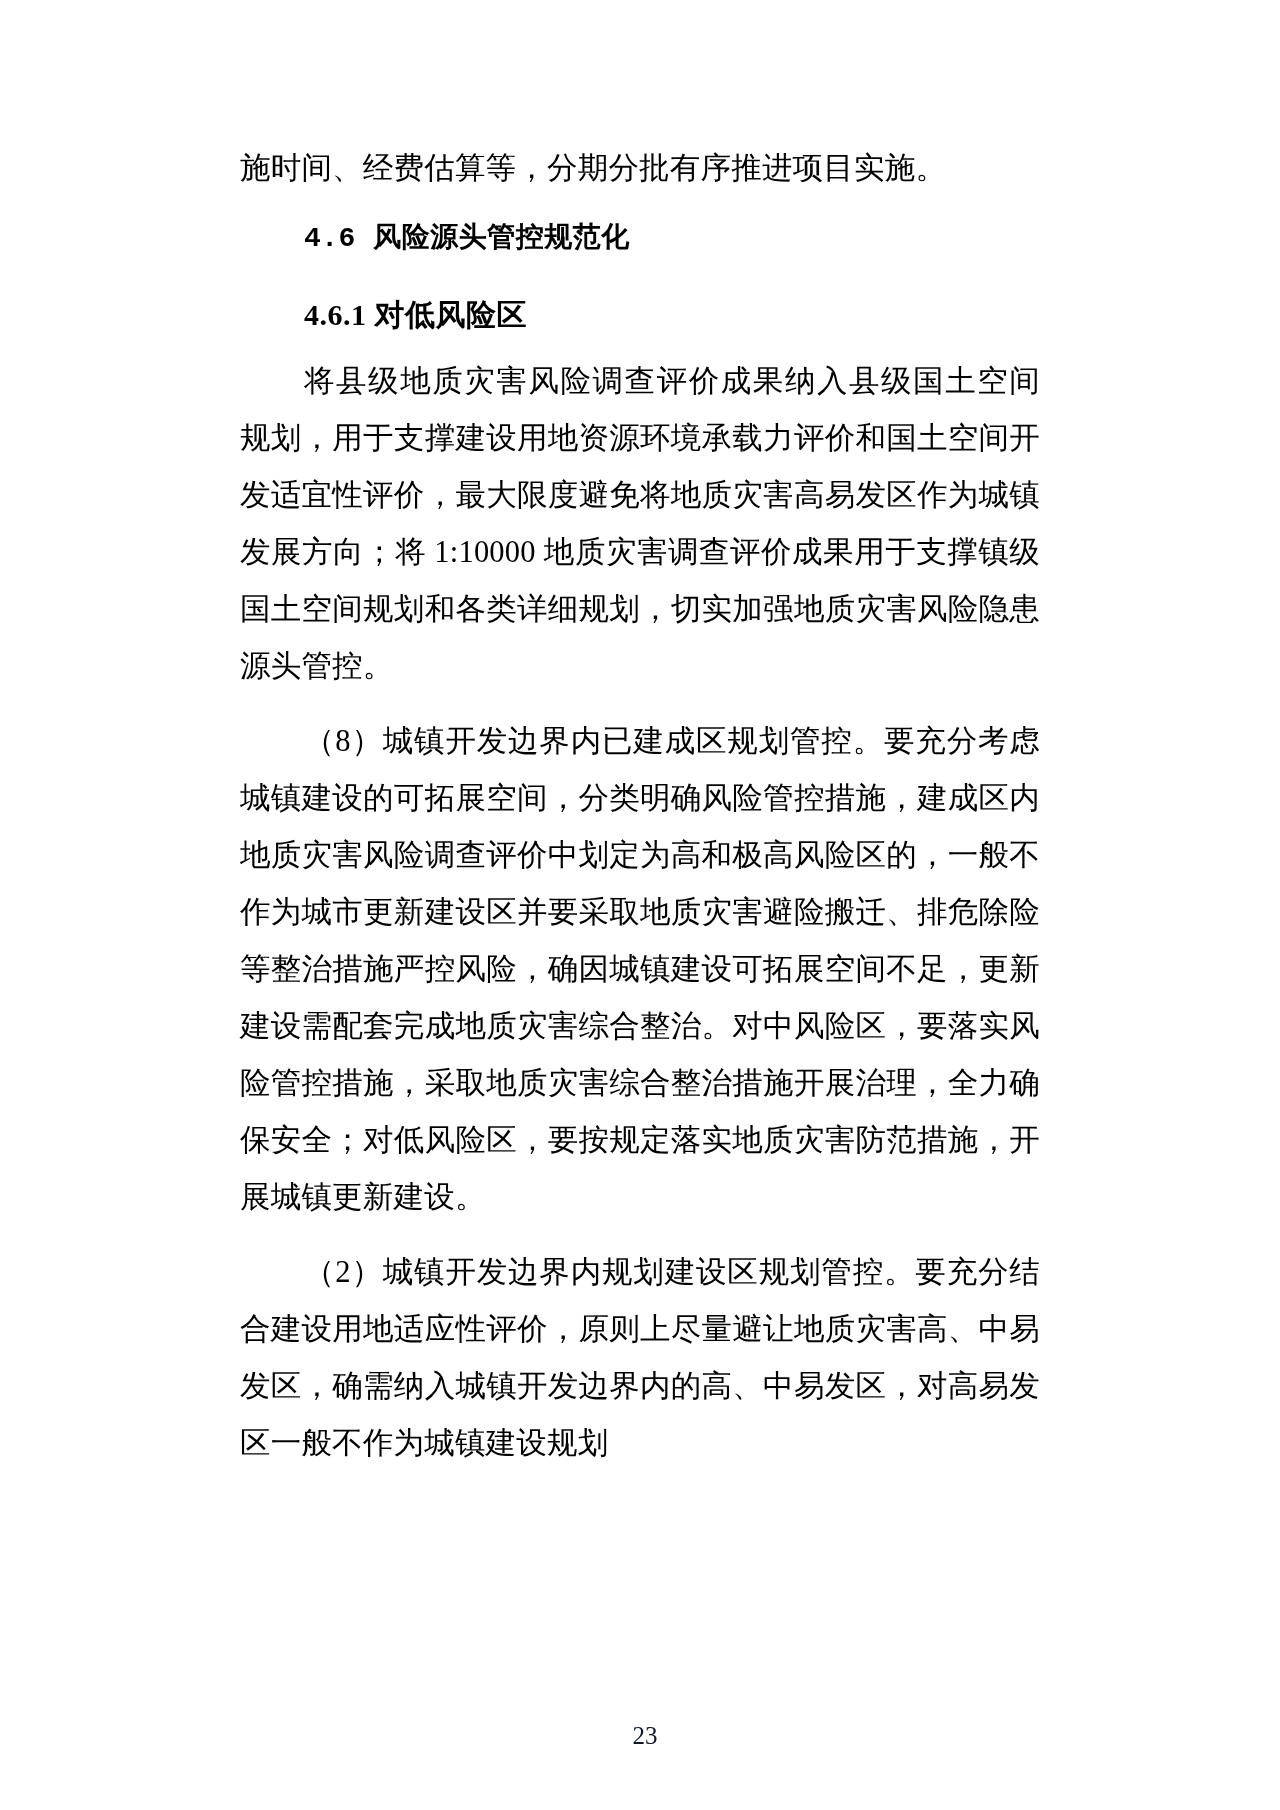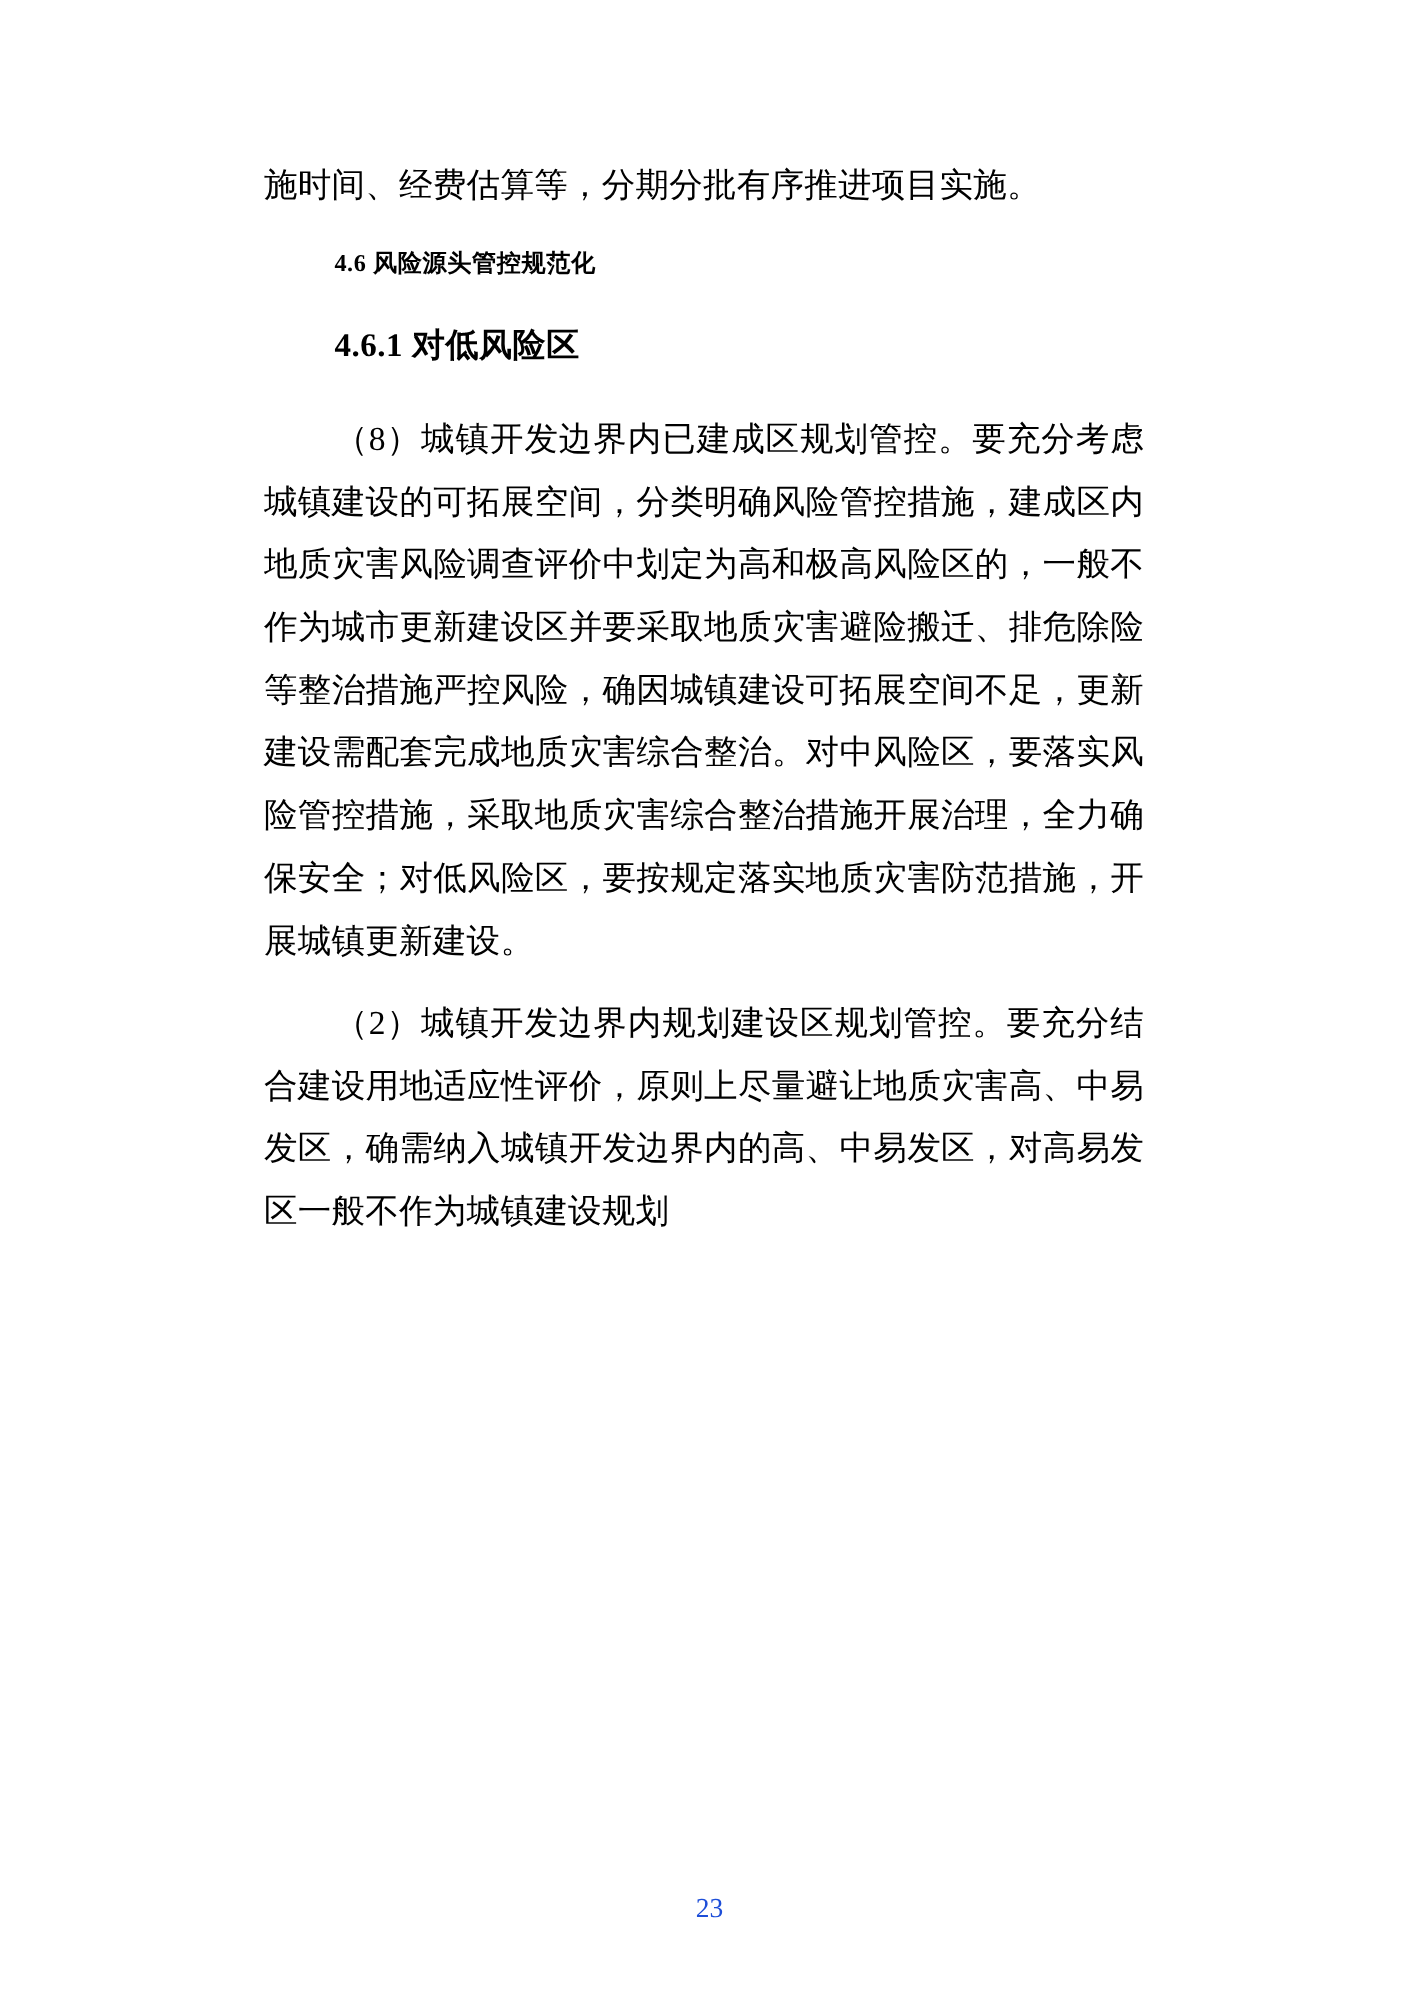--- a/index.html
+++ b/index.html
@@ -42,24 +42,24 @@
   }
   .para.cont {
     text-indent: 0;
   }
   .gap-sm { height: 10px; }
   .gap-md { height: 14px; }
   .gap-lg { height: 18px; }
 
   
   .h-sec {
-    font-size: 22px;
+    font-size: 28px;
     line-height: 56px;
     font-weight: 700;
-    font-family: Liberation Serif, serif;
+    font-family: Liberation Mono, monospace;
     margin: 0;
     text-indent: 64px;
     letter-spacing: 0.5px;
   }
   .h-sub {
     font-size: 30px;
     line-height: 56px;
     font-weight: 700;
     font-family: "Liberation Serif", "DejaVu Serif", serif;
     margin: 0;
@@ -67,21 +67,21 @@
     letter-spacing: 0.5px;
   }
   .page-number {
     position: absolute;
     left: 0;
     right: 0;
     bottom: 60px;
     text-align: center;
     font-size: 25px;
     font-family: "Liberation Serif", "DejaVu Serif", serif;
-    color: #1d4ed8;
+    color: #0f172a;
     padding-left: 10px;
   }
 </style>
 </head>
 <body>
 
 <div class="page">
   <div class="doc-body">
 
     <p class="para cont">施时间、经费估算等，分期分批有序推进项目实施。</p>
@@ -92,20 +92,21 @@
 
     <div class="gap-sm"></div>
 
 
     <div class="gap-sm"></div>
 
     <h3 class="h-sub">4.6.1  对低风险区</h3>
 
     <div class="gap-sm"></div>
 
+    <p class="para indent">将县级地质灾害风险调查评价成果纳入县级国土空间规划，用于支撑建设用地资源环境承载力评价和国土空间开发适宜性评价，最大限度避免将地质灾害高易发区作为城镇发展方向；将 1:10000 地质灾害调查评价成果用于支撑镇级国土空间规划和各类详细规划，切实加强地质灾害风险隐患源头管控。</p>
 
     <div class="gap-lg"></div>
 
     <p class="para indent">（8）城镇开发边界内已建成区规划管控。要充分考虑城镇建设的可拓展空间，分类明确风险管控措施，建成区内地质灾害风险调查评价中划定为高和极高风险区的，一般不作为城市更新建设区并要采取地质灾害避险搬迁、排危除险等整治措施严控风险，确因城镇建设可拓展空间不足，更新建设需配套完成地质灾害综合整治。对中风险区，要落实风险管控措施，采取地质灾害综合整治措施开展治理，全力确保安全；对低风险区，要按规定落实地质灾害防范措施，开展城镇更新建设。</p>
 
     <div class="gap-lg"></div>
 
     <p class="para indent">（2）城镇开发边界内规划建设区规划管控。要充分结合建设用地适应性评价，原则上尽量避让地质灾害高、中易发区，确需纳入城镇开发边界内的高、中易发区，对高易发区一般不作为城镇建设规划</p>
 
   </div>

